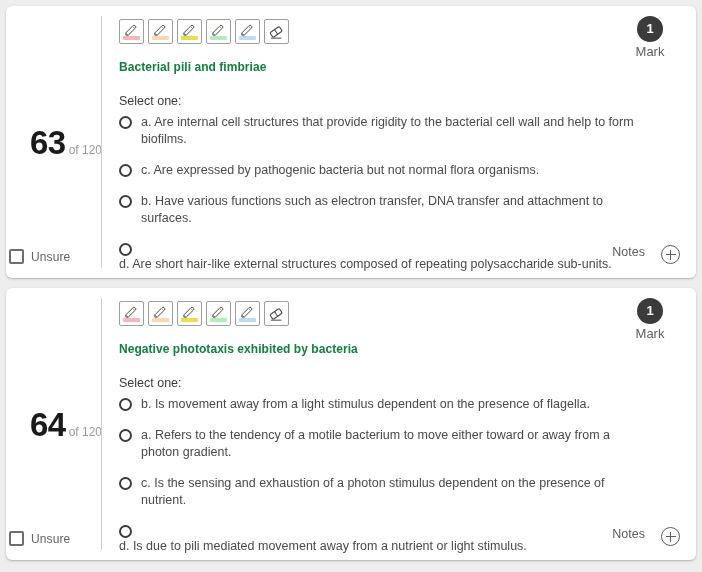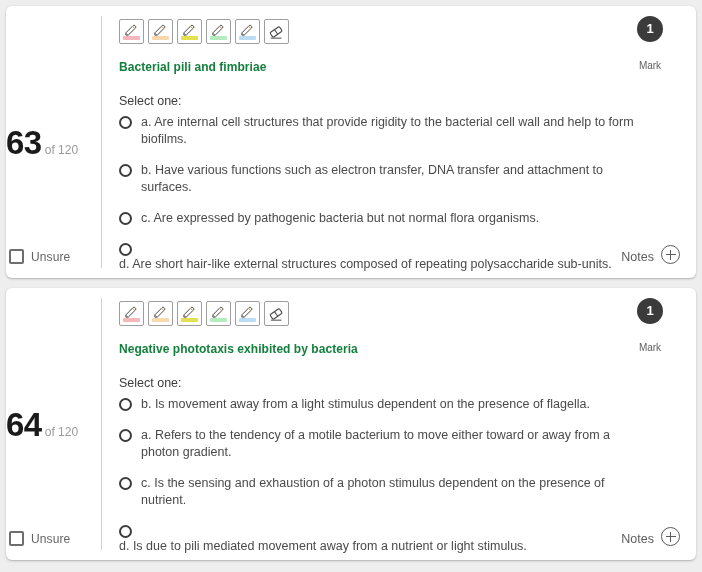--- a/index.html
+++ b/index.html
@@ -38,21 +38,21 @@
   }
 
   
   .rail {
     width: 96px;
     flex: 0 0 96px;
     position: relative;
     display: flex;
     flex-direction: column;
     justify-content: center;
-    align-items: flex-start;
+    align-items: flex-end;
     box-sizing: border-box;
   }
   .rail:after {
     content: "";
     position: absolute;
     right: 0;
     top: 10px;
     bottom: 10px;
     width: 1px;
     background: #cfcfcf;
@@ -149,23 +149,23 @@
     height: 26px;
     border-radius: 50%;
     background: #3b3b3b;
     color: #ffffff;
     font-size: 13px;
     font-weight: bold;
     line-height: 26px;
     margin: 0 auto;
   }
   .mark-label {
-    font-size: 10px;
+    font-size: 13px;
     color: #5f5f5f;
-    margin-top: 18px;
+    margin-top: 2px;
   }
 
   
   .stem {
     font-size: 12px;
     font-weight: bold;
     color: #15803d;
     margin-top: 16px;
     letter-spacing: 0.05px;
   }
@@ -204,22 +204,22 @@
     line-height: 17px;
     max-width: 505px;
   }
 
   
   .notes {
     position: absolute;
     right: 16px;
     bottom: 14px;
     display: flex;
-    align-items: flex-end;
-    gap: 7px;
+    align-items: flex-start;
+    gap: 16px;
     cursor: pointer;
   }
   .notes-label {
     font-size: 12.5px;
     color: #5c5c5c;
   }
   .notes-plus {
     width: 19px;
     height: 19px;
     border: 1.5px solid #5c5c5c;
@@ -319,25 +319,25 @@
       <div class="stem">Bacterial pili and fimbriae</div>
       <div class="select-one">Select one:</div>
 
       <div class="options">
         <div class="opt">
           <span class="radio"></span>
           <span class="opt-text">a. Are internal cell structures that provide rigidity to the bacterial cell wall and help to form biofilms.</span>
         </div>
         <div class="opt">
           <span class="radio"></span>
+          <span class="opt-text">c. Are expressed by pathogenic bacteria but not normal flora organisms.</span>
+        </div>
+        <div class="opt">
+          <span class="radio"></span>
           <span class="opt-text">b. Have various functions such as electron transfer, DNA transfer and attachment to surfaces.</span>
-        </div>
-        <div class="opt">
-          <span class="radio"></span>
-          <span class="opt-text">c. Are expressed by pathogenic bacteria but not normal flora organisms.</span>
         </div>
         <div class="opt">
           <span class="radio"></span>
           <span class="opt-text">d. Are short hair-like external structures composed of repeating polysaccharide sub-units.</span>
         </div>
       </div>
 
       <div class="notes">
         <span class="notes-label">Notes</span>
         <span class="notes-plus"></span>

